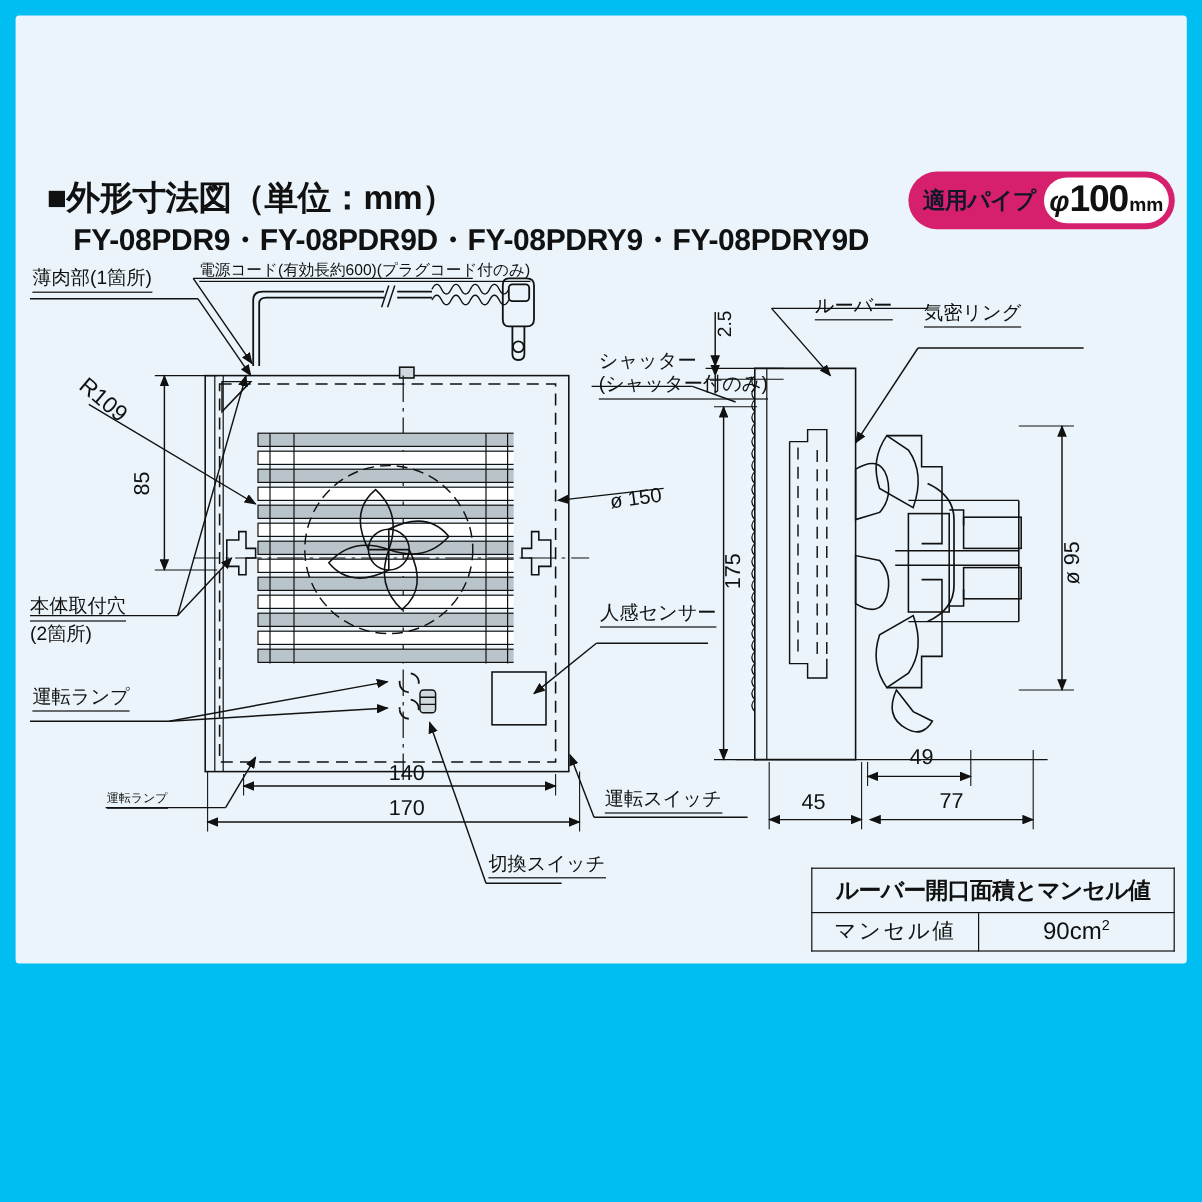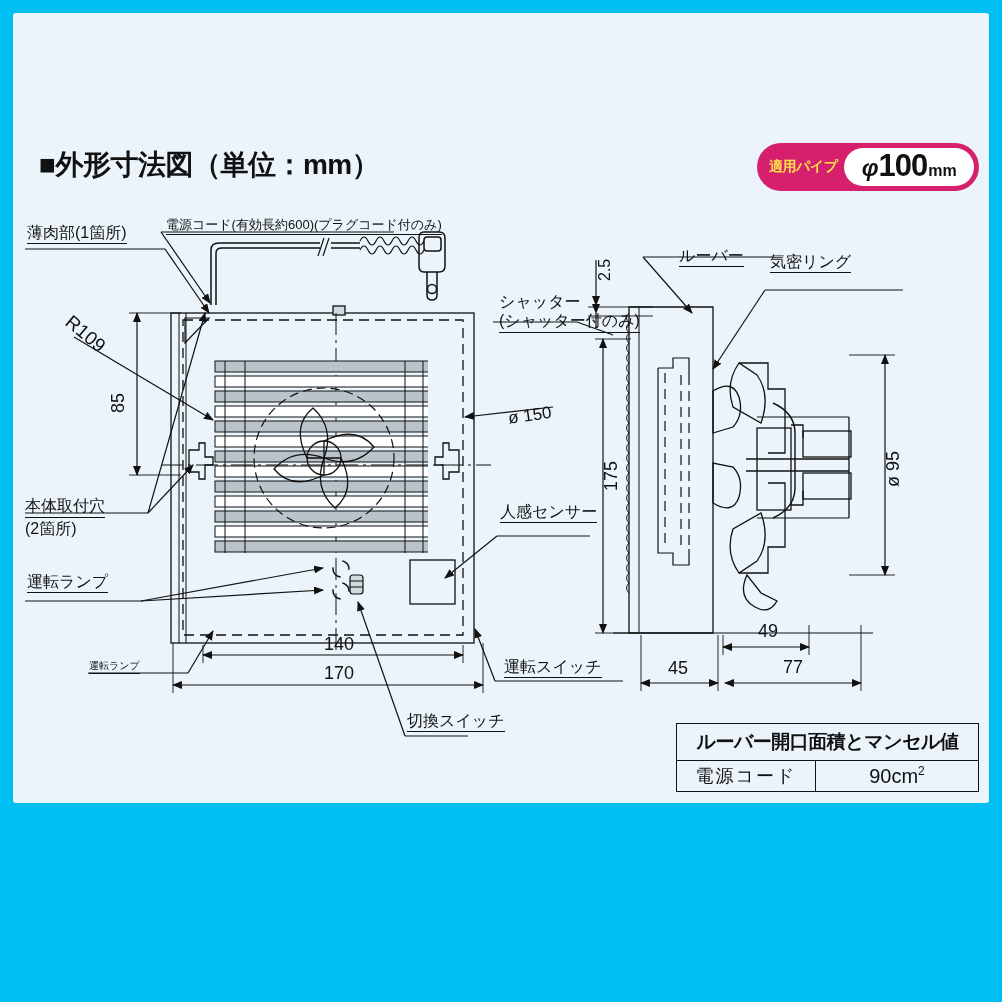--- a/index.html
+++ b/index.html
@@ -41,21 +41,21 @@
   #badge {
     position: absolute; left: 744px; top: 130px;
     width: 222px; height: 48px;
     border-radius: 24px;
     background: #d6206e;
     display: flex; align-items: center;
     box-shadow: 0 0 0 0 transparent;
     overflow: hidden;
   }
   #badge .b-left {
-    color: #fde047; font-size: 14px; font-weight: bold;
+    color: #0f172a; font-size: 19px; font-weight: bold;
     padding: 0 7px 0 12px; white-space: nowrap;
     letter-spacing: -0.5px;
     font-family: Liberation Serif, serif;
   }
   #badge .b-right {
     flex: 1; height: 38px; margin-right: 5px;
     background: #fff; border-radius: 19px;
     display: flex; align-items: baseline; justify-content: center;
     color: #111;
   }
@@ -102,20 +102,21 @@
 
   svg { position: absolute; left: 0; top: 0; }
 </style>
 </head>
 <body>
 
 <div id="page">
   <div id="inner">
 
     <div id="hdr-title">■外形寸法図（単位：mm）</div>
+    <div id="hdr-models">FY-08PDR9・FY-08PDR9D・FY-08PDRY9・FY-08PDRY9D</div>
 
     <div id="badge">
       <span class="b-left">適用パイプ</span>
       <span class="b-right">
         <span class="b-phi">φ</span>
         <span class="b-num">100</span>
         <span class="b-mm">mm</span>
       </span>
     </div>
 
@@ -440,20 +441,20 @@
     <div class="dim" style="left:745px; top:608px;">49</div>
 
     <div class="dim" style="left:770px; top:644px;">77</div>
 
     <table id="spec-table">
       <tbody>
           <tr>
         <td class="th" colspan="2">ルーバー開口面積とマンセル値</td>
       </tr>
       <tr>
-        <td class="lab">電源コード</td>
+        <td class="lab">マンセル値</td>
         <td class="val"><span>90cm</span><sup>2</sup></td>
       </tr>
     </tbody>
       </table>
 
   </div>
 </div>
 
 </body></html>

